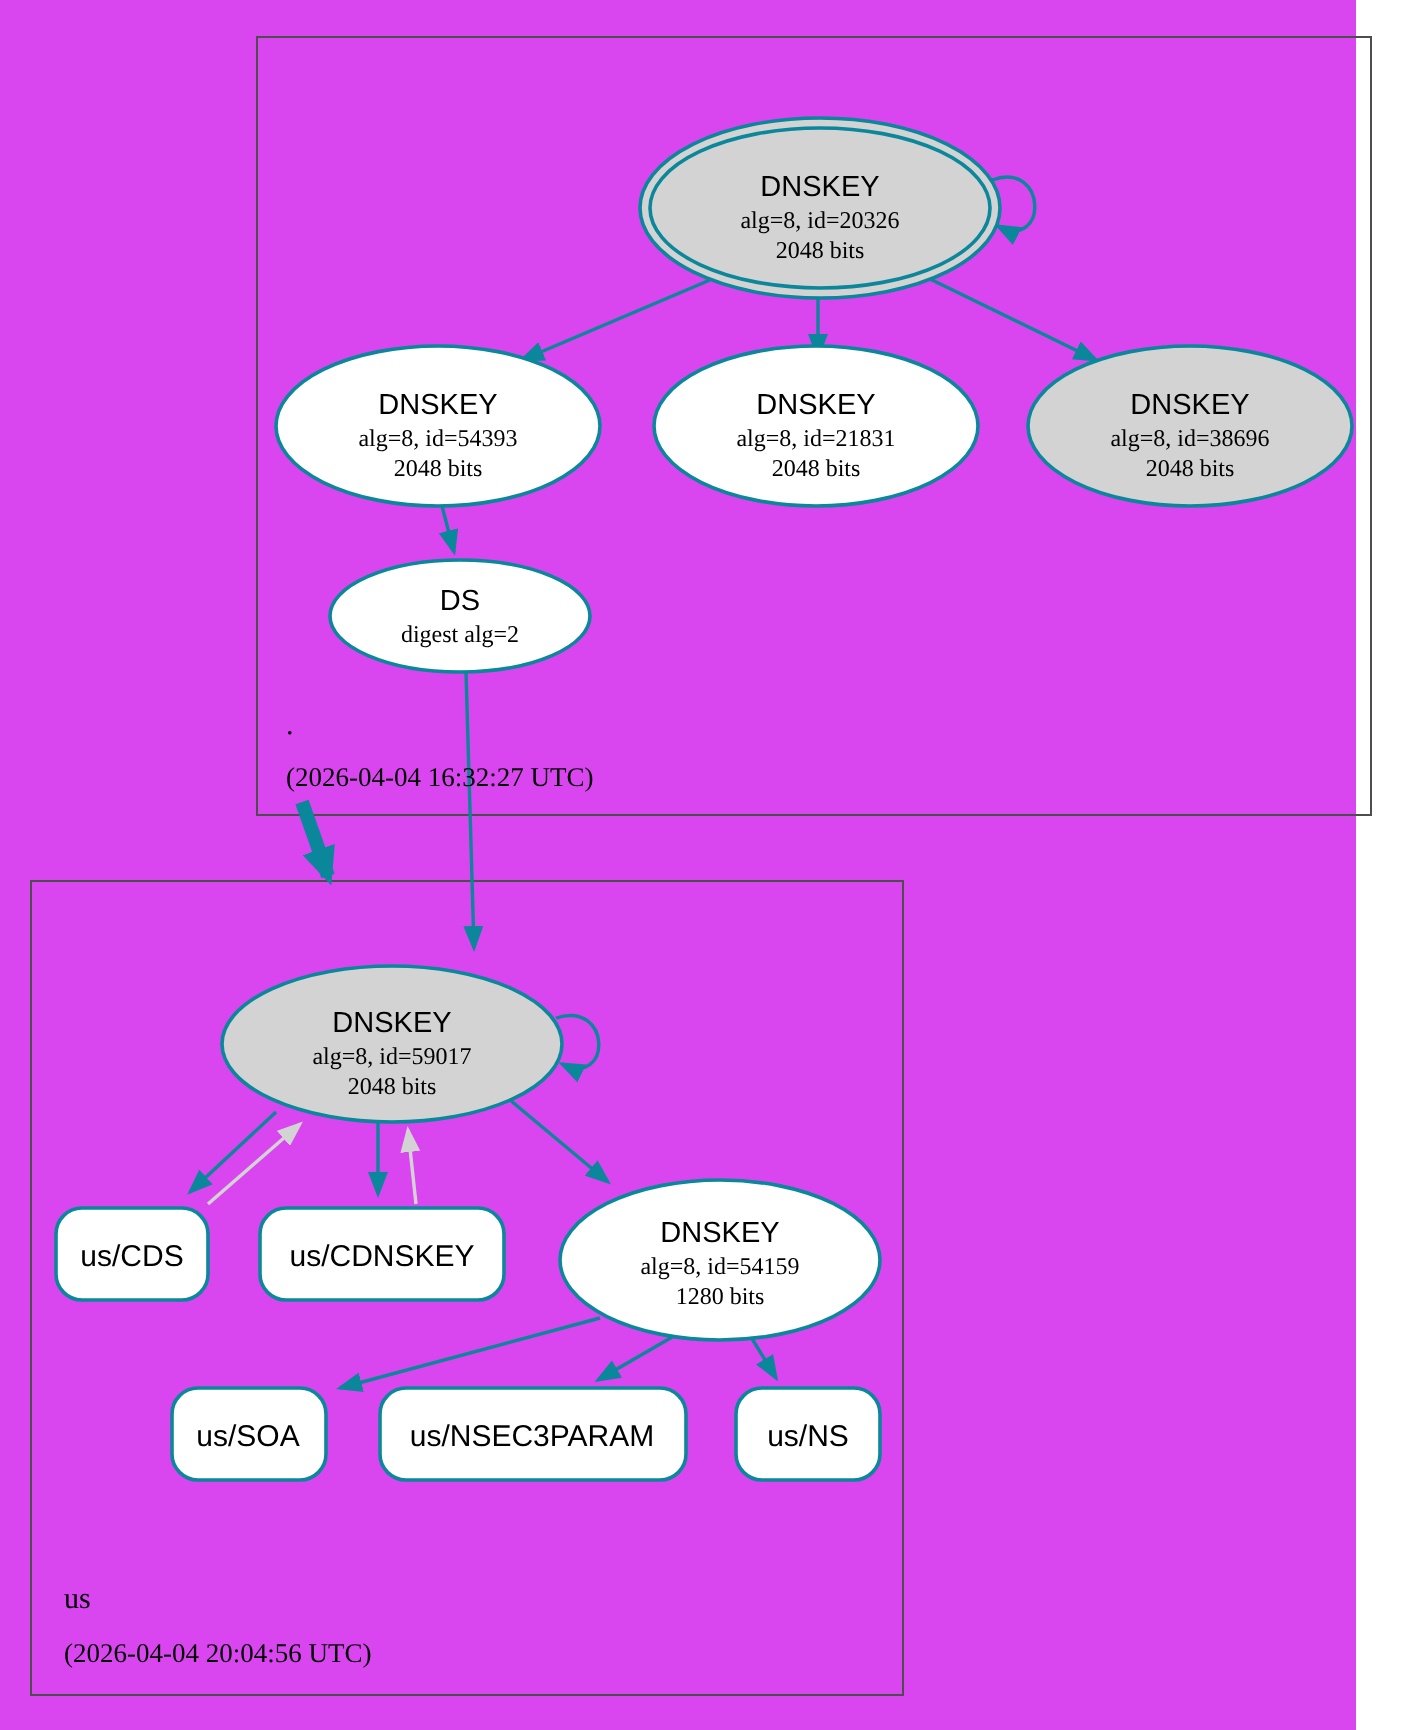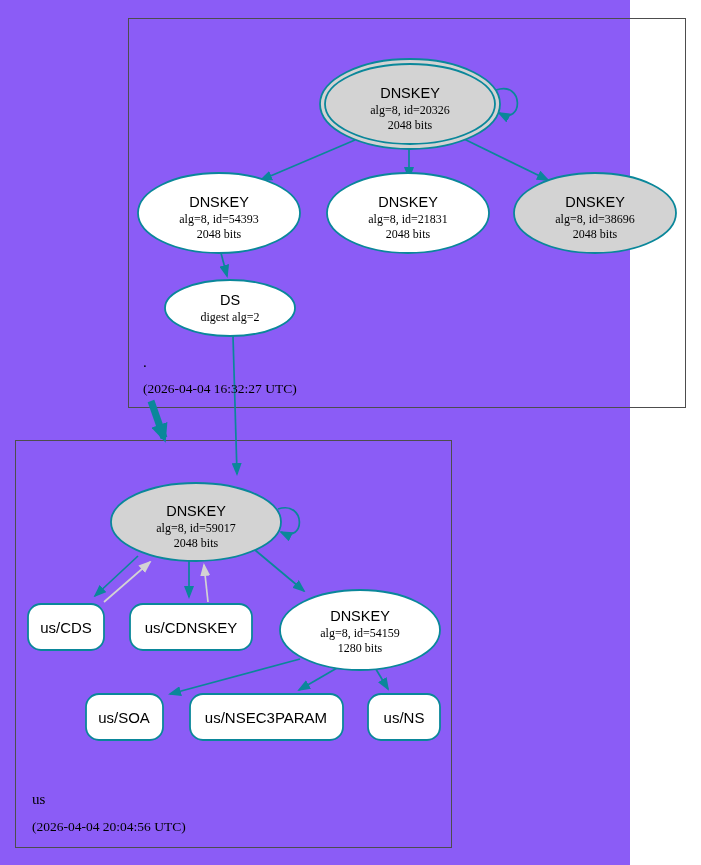--- a/index.html
+++ b/index.html
@@ -1,16 +1,16 @@
 <!DOCTYPE html>
 <html><head>
 <meta charset="utf-8">
 <style>
   html,body{margin:0;padding:0;background:#ffffff;}
-  .stage{position:relative;width:630px;height:865px;background:#8b5cf6;
+  .stage{position:relative;width:678px;height:865px;background:#d946ef;
          font-family:"Liberation Sans",sans-serif;}
   svg{display:block;}
   .zonebox{fill:none;stroke:#4d4d4d;stroke-width:1;}
   .edge{stroke:#0a879a;stroke-width:1.7;fill:none;}
   .edge-gray{stroke:#d3d3d3;stroke-width:1.7;fill:none;}
   .edge-thick{stroke:#0a879a;stroke-width:7;fill:none;}
   .node-stroke{stroke:#0a879a;stroke-width:1.8;}
   .node-title{font-family:"Liberation Sans",sans-serif;font-size:14.5px;fill:#000000;
               text-anchor:middle;}
   .node-detail{font-family:"Liberation Serif",serif;font-size:12px;fill:#000000;

